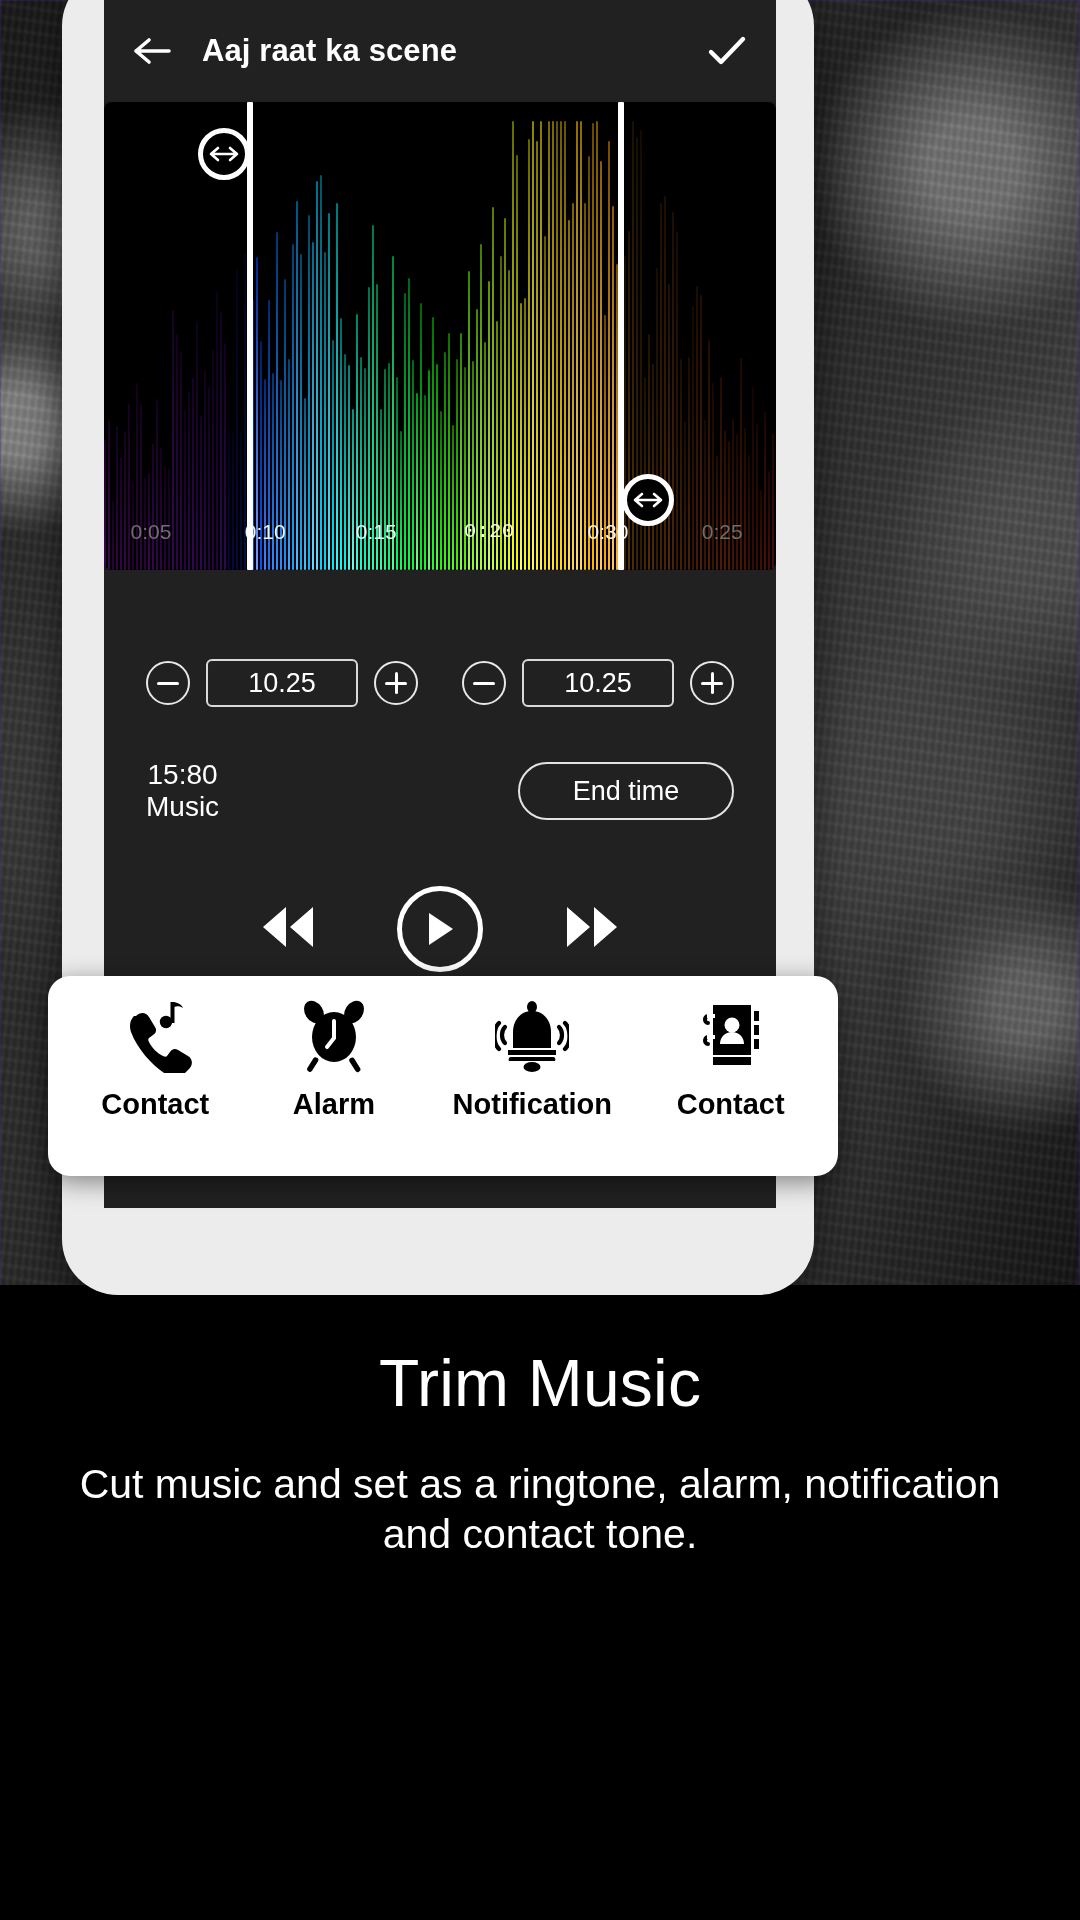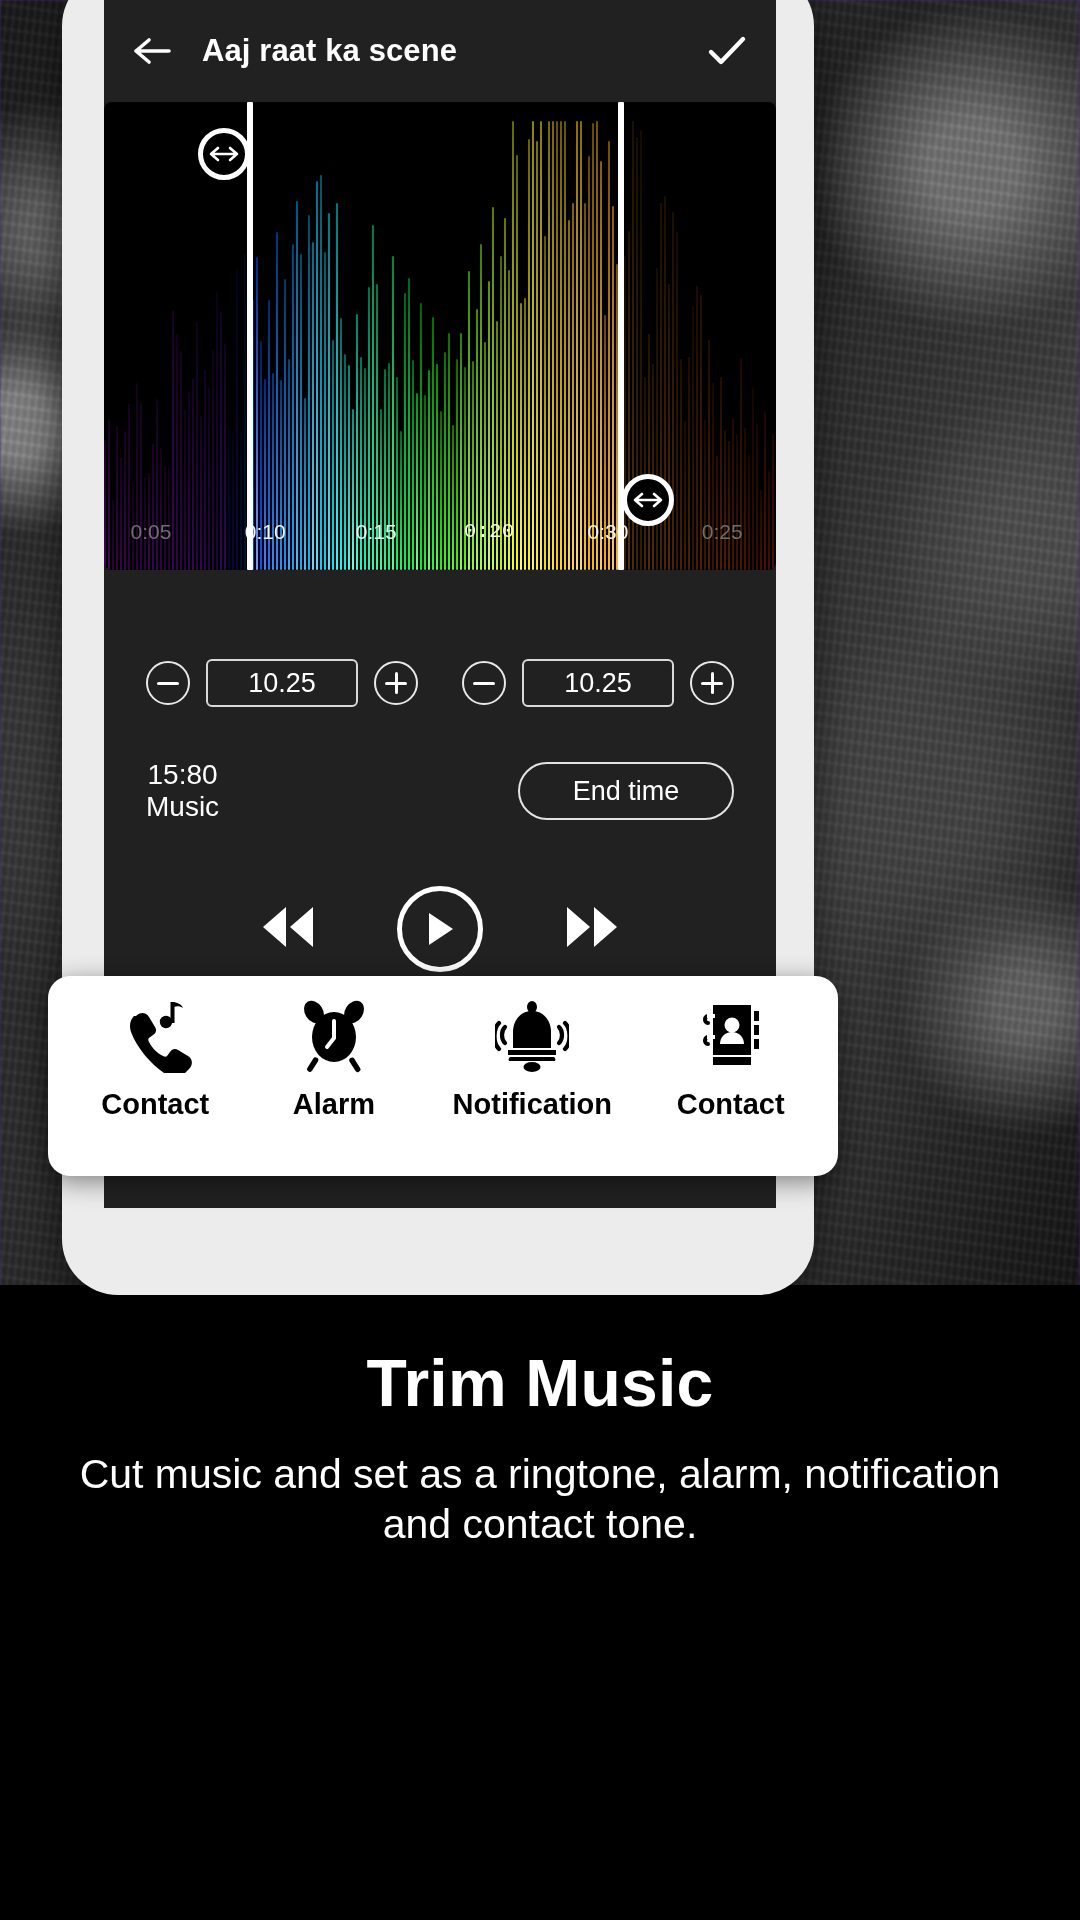--- a/index.html
+++ b/index.html
@@ -136,21 +136,21 @@
   }
   .sheet-item {
     display: flex; flex-direction: column; align-items: center; gap: 14px; min-width: 120px;
   }
   .sheet-item .ico { height: 76px; display: flex; align-items: center; justify-content: center; }
   .sheet-item .lbl { font-size: 29px; color: #000; font-weight: 600; white-space: nowrap; }
 
   
   .promo { position: absolute; left: 0; top: 1345px; width: 1080px; text-align: center; }
   .promo h1 {
-    color: #fff; font-size: 66px; font-weight: bold; letter-spacing: .2px; margin-bottom: 28px;
+    color: #fff; font-size: 66px; font-weight: normal; letter-spacing: .2px; margin-bottom: 38px;
   }
   .promo p {
     color: #fff; font-size: 41px; line-height: 1.22; padding: 0 62px;
   }
 </style>
 </head>
 <body>
 
 <div id="stage">
 

